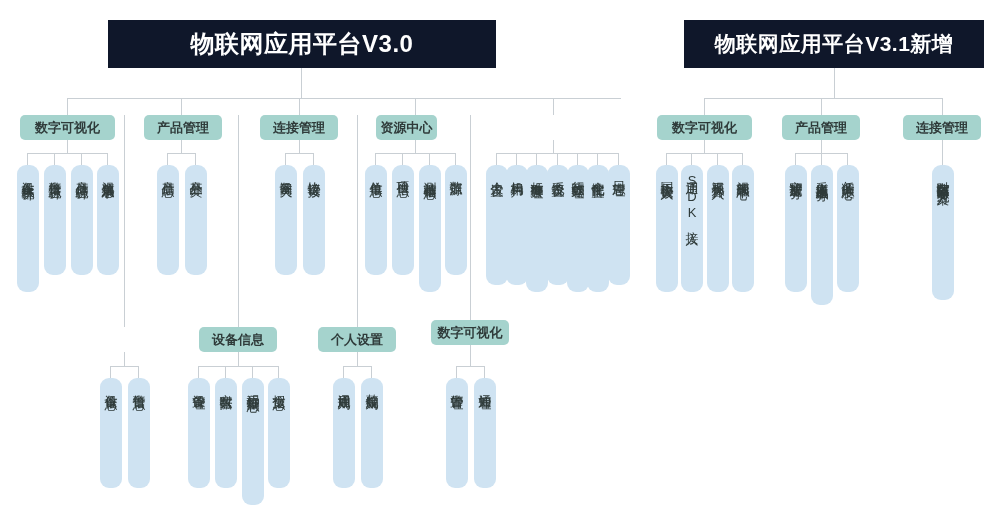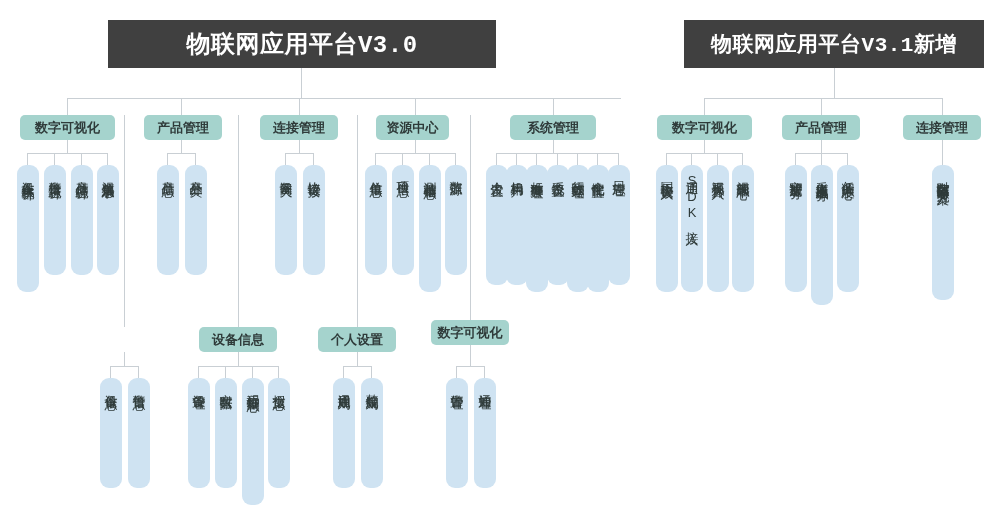--- a/index.html
+++ b/index.html
@@ -25,29 +25,28 @@
   .ln {
     position: absolute;
     background: #c9cfd4;
   }
   .ln.v { width: 1px; }
   .ln.h { height: 1px; }
 
   
   .root-banner {
     position: absolute;
-    background: #404040;
+    background: #0f172a;
     color: #ffffff;
     font-weight: bold;
     display: flex;
     align-items: center;
     justify-content: center;
     letter-spacing: .5px;
     box-sizing: border-box;
-    font-family: Liberation Mono, monospace;
   }
   .root-banner.b1 {
     left: 108px; top: 20px;
     width: 388px; height: 48px;
     font-size: 24px;
   }
   .root-banner.b2 {
     left: 684px; top: 20px;
     width: 300px; height: 48px;
     font-size: 21px;
@@ -121,25 +120,22 @@
 
   <div class="cat" style="left:20px; top:115px; width:95px;">
     <span>数字可视化</span>
   </div>
   <div class="cat" style="left:144px; top:115px; width:78px;">
     <span>产品管理</span>
   </div>
   <div class="cat" style="left:260px; top:115px; width:78px;">
     <span>连接管理</span>
   </div>
-  <div class="cat" style="left:376px; top:115px; width:73px;">
+  <div class="cat" style="left:376px; top:115px; width:61px;">
     <span>资源中心</span>
-  </div>
-  <div class="cat" style="left:510px; top:115px; width:86px;">
-    <span>系统管理</span>
   </div>
 
   <div class="cat" style="left:657px; top:115px; width:95px;">
     <span>数字可视化</span>
   </div>
   <div class="cat" style="left:782px; top:115px; width:78px;">
     <span>产品管理</span>
   </div>
   <div class="cat" style="left:903px; top:115px; width:78px;">
     <span>连接管理</span>

